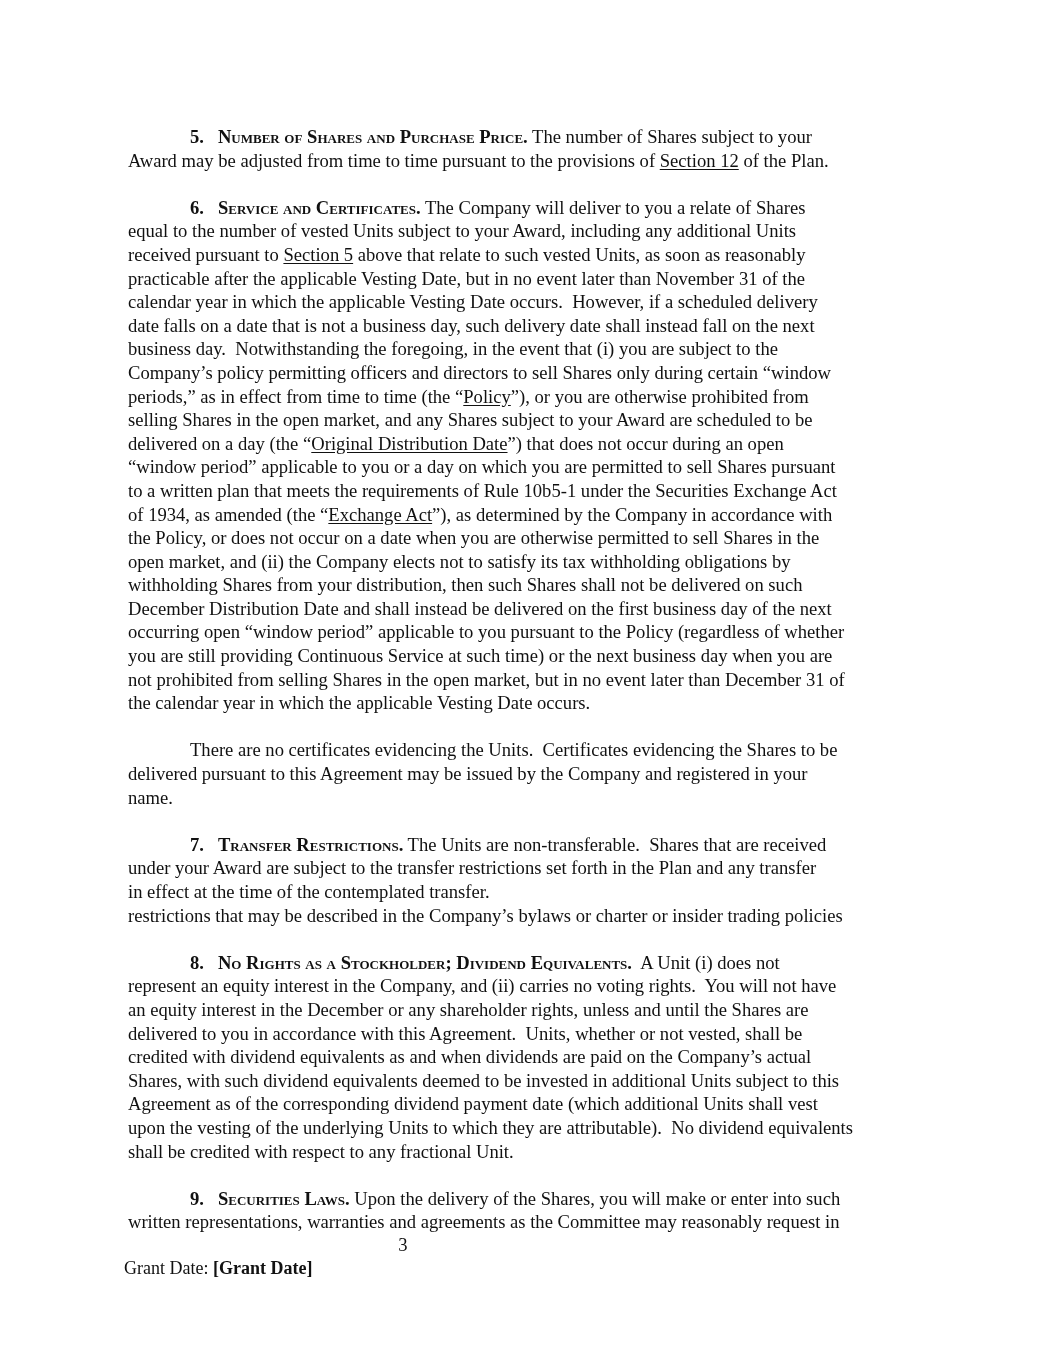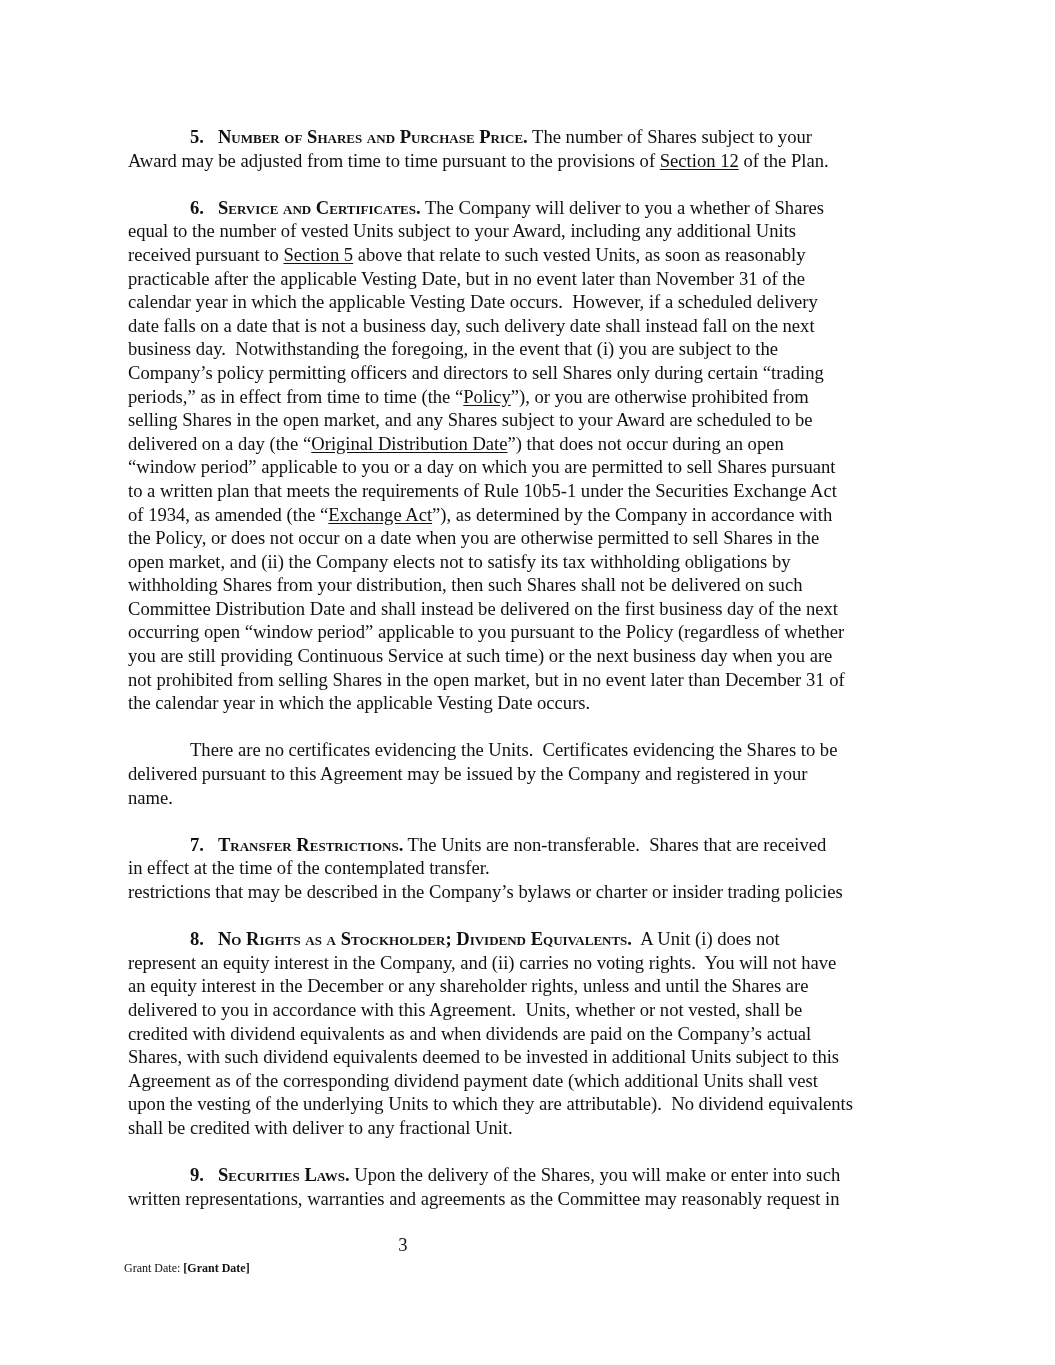--- a/index.html
+++ b/index.html
@@ -11,75 +11,76 @@
     }
     .para { margin: 0 0 23.6px 0; }
     .line { display: block; white-space: nowrap; }
     .indent { padding-left: 62px; }
     .num { font-weight: bold; }
     .heading { font-weight: bold; font-variant: small-caps; }
     u { text-decoration: underline; text-underline-offset: 2px; }
     .page-number { position: absolute; left: 0; width: 806px; top: 1233px; text-align: center;
       font-family: "Liberation Serif", "DejaVu Serif", serif; font-size: 18.6px; line-height: 23.6px; color:#111; }
     .footer { position: absolute; left: 124px; top: 1257px;
-      font-family: "Liberation Serif", "DejaVu Serif", serif; font-size: 12px; line-height: 23.6px; color:#111; }
+      font-family: "Liberation Serif", "DejaVu Serif", serif; font-size: 18px; line-height: 23.6px; color:#111; }
     .footer b { font-weight: bold; }
   </style>
 </head>
 <body>
 
 <div class="page" id="page">
     <div class="para">
       <span class="line indent"><span class="num">5.</span>&nbsp;&nbsp; <span class="heading">Number of Shares and Purchase Price.</span><span style="white-space: pre;"> The number of Shares subject to your</span></span>
       <span class="line"><span style="white-space: pre;">Award may be adjusted from time to time pursuant to the provisions of </span><u>Section 12</u><span style="white-space: pre;"> of the Plan.</span></span>
     </div>
     <div class="para">
-      <span class="line indent"><span class="num">6.</span>&nbsp;&nbsp; <span class="heading">Service and Certificates.</span><span style="white-space: pre;"> The Company will deliver to you a whether of Shares</span></span>
+      <span class="line indent"><span class="num">6.</span>&nbsp;&nbsp; <span class="heading">Service and Certificates.</span><span style="white-space: pre;"> The Company will deliver to you a relate of Shares</span></span>
       <span class="line"><span style="white-space: pre;">equal to the number of vested Units subject to your Award, including any additional Units</span></span>
       <span class="line"><span style="white-space: pre;">received pursuant to </span><u>Section 5</u><span style="white-space: pre;"> above that relate to such vested Units, as soon as reasonably</span></span>
       <span class="line"><span style="white-space: pre;">practicable after the applicable Vesting Date, but in no event later than November 31 of the</span></span>
       <span class="line"><span style="white-space: pre;">calendar year in which the applicable Vesting Date occurs.  However, if a scheduled delivery</span></span>
       <span class="line"><span style="white-space: pre;">date falls on a date that is not a business day, such delivery date shall instead fall on the next</span></span>
       <span class="line"><span style="white-space: pre;">business day.  Notwithstanding the foregoing, in the event that (i) you are subject to the</span></span>
-      <span class="line"><span style="white-space: pre;">Company’s policy permitting officers and directors to sell Shares only during certain “trading</span></span>
+      <span class="line"><span style="white-space: pre;">Company’s policy permitting officers and directors to sell Shares only during certain “window</span></span>
       <span class="line"><span style="white-space: pre;">periods,” as in effect from time to time (the “</span><u>Policy</u><span style="white-space: pre;">”), or you are otherwise prohibited from</span></span>
       <span class="line"><span style="white-space: pre;">selling Shares in the open market, and any Shares subject to your Award are scheduled to be</span></span>
       <span class="line"><span style="white-space: pre;">delivered on a day (the “</span><u>Original Distribution Date</u><span style="white-space: pre;">”) that does not occur during an open</span></span>
       <span class="line"><span style="white-space: pre;">“window period” applicable to you or a day on which you are permitted to sell Shares pursuant</span></span>
       <span class="line"><span style="white-space: pre;">to a written plan that meets the requirements of Rule 10b5-1 under the Securities Exchange Act</span></span>
       <span class="line"><span style="white-space: pre;">of 1934, as amended (the “</span><u>Exchange Act</u><span style="white-space: pre;">”), as determined by the Company in accordance with</span></span>
       <span class="line"><span style="white-space: pre;">the Policy, or does not occur on a date when you are otherwise permitted to sell Shares in the</span></span>
       <span class="line"><span style="white-space: pre;">open market, and (ii) the Company elects not to satisfy its tax withholding obligations by</span></span>
       <span class="line"><span style="white-space: pre;">withholding Shares from your distribution, then such Shares shall not be delivered on such</span></span>
-      <span class="line"><span style="white-space: pre;">Committee Distribution Date and shall instead be delivered on the first business day of the next</span></span>
+      <span class="line"><span style="white-space: pre;">December Distribution Date and shall instead be delivered on the first business day of the next</span></span>
       <span class="line"><span style="white-space: pre;">occurring open “window period” applicable to you pursuant to the Policy (regardless of whether</span></span>
       <span class="line"><span style="white-space: pre;">you are still providing Continuous Service at such time) or the next business day when you are</span></span>
       <span class="line"><span style="white-space: pre;">not prohibited from selling Shares in the open market, but in no event later than December 31 of</span></span>
       <span class="line"><span style="white-space: pre;">the calendar year in which the applicable Vesting Date occurs.</span></span>
     </div>
     <div class="para">
       <span class="line indent"><span style="white-space: pre;">There are no certificates evidencing the Units.  Certificates evidencing the Shares to be</span></span>
       <span class="line"><span style="white-space: pre;">delivered pursuant to this Agreement may be issued by the Company and registered in your</span></span>
       <span class="line"><span style="white-space: pre;">name.</span></span>
     </div>
     <div class="para">
       <span class="line indent"><span class="num">7.</span>&nbsp;&nbsp; <span class="heading">Transfer Restrictions.</span><span style="white-space: pre;"> The Units are non-transferable.  Shares that are received</span></span>
+      <span class="line"><span style="white-space: pre;">under your Award are subject to the transfer restrictions set forth in the Plan and any transfer</span></span>
       <span class="line"><span style="white-space: pre;">in effect at the time of the contemplated transfer.</span></span>
       <span class="line"><span style="white-space: pre;">restrictions that may be described in the Company’s bylaws or charter or insider trading policies</span></span>
     </div>
     <div class="para">
       <span class="line indent"><span class="num">8.</span>&nbsp;&nbsp; <span class="heading">No Rights as a Stockholder; Dividend Equivalents.</span><span style="white-space: pre;">  A Unit (i) does not</span></span>
       <span class="line"><span style="white-space: pre;">represent an equity interest in the Company, and (ii) carries no voting rights.  You will not have</span></span>
       <span class="line"><span style="white-space: pre;">an equity interest in the December or any shareholder rights, unless and until the Shares are</span></span>
       <span class="line"><span style="white-space: pre;">delivered to you in accordance with this Agreement.  Units, whether or not vested, shall be</span></span>
       <span class="line"><span style="white-space: pre;">credited with dividend equivalents as and when dividends are paid on the Company’s actual</span></span>
       <span class="line"><span style="white-space: pre;">Shares, with such dividend equivalents deemed to be invested in additional Units subject to this</span></span>
       <span class="line"><span style="white-space: pre;">Agreement as of the corresponding dividend payment date (which additional Units shall vest</span></span>
       <span class="line"><span style="white-space: pre;">upon the vesting of the underlying Units to which they are attributable).  No dividend equivalents</span></span>
-      <span class="line"><span style="white-space: pre;">shall be credited with deliver to any fractional Unit.</span></span>
+      <span class="line"><span style="white-space: pre;">shall be credited with respect to any fractional Unit.</span></span>
     </div>
     <div class="para">
       <span class="line indent"><span class="num">9.</span>&nbsp;&nbsp; <span class="heading">Securities Laws.</span><span style="white-space: pre;"> Upon the delivery of the Shares, you will make or enter into such</span></span>
       <span class="line"><span style="white-space: pre;">written representations, warranties and agreements as the Committee may reasonably request in</span></span>
     </div>
   </div>
 
 <div class="page-number">3</div>
 
 <div class="footer">

